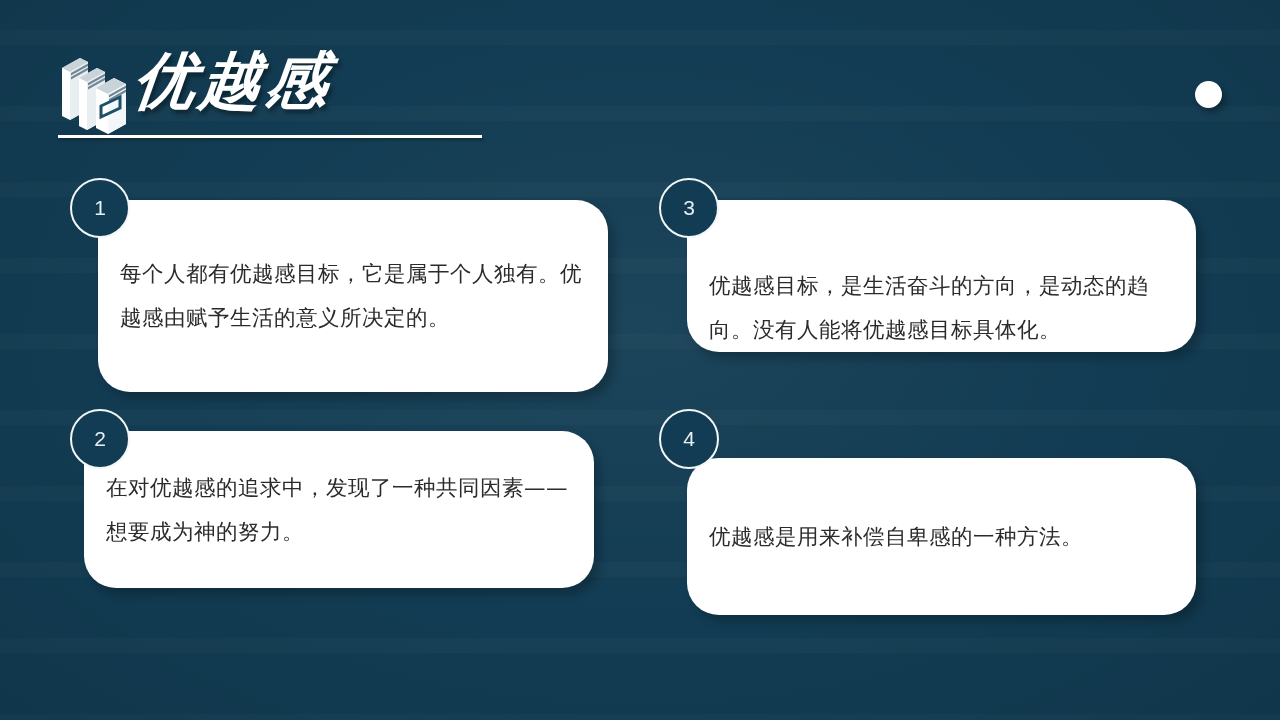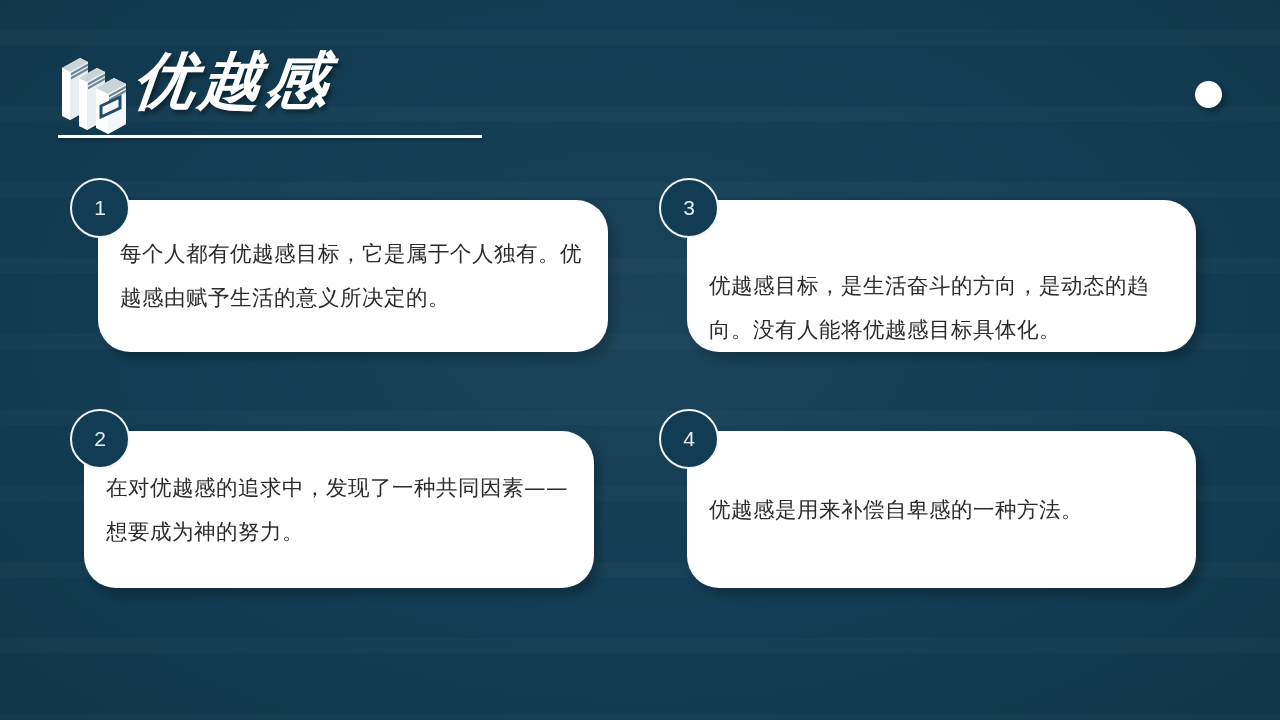--- a/index.html
+++ b/index.html
@@ -108,27 +108,27 @@
     font-size:21px;
     display:flex;
     align-items:center;
     justify-content:center;
     font-family:"Liberation Sans","DejaVu Sans",sans-serif;
     z-index:3;
   }
 
   
   #card-group-1 { left:70px;  top:178px; width:540px; }
-  #card-group-1 .card { width:510px; height:152px; left:28px; }
+  #card-group-1 .card { width:510px; height:192px; left:28px; }
   #card-group-2 { left:70px;  top:409px; width:540px; }
   #card-group-2 .card { width:510px; height:157px; left:14px; }
   #card-group-3 { left:659px; top:178px; width:560px; }
   #card-group-3 .card { width:509px; height:152px; left:28px;align-items:flex-end; }
   #card-group-4 { left:659px; top:409px; width:560px; }
-  #card-group-4 .card { width:509px; height:157px; left:28px; }
+  #card-group-4 .card { width:509px; height:157px; left:28px;margin-top:27px; }
 
   #card-group-4 .card-text { text-align:left; }
 </style>
 </head>
 <body>
 
 <div id="slide">
 
   <div id="bg-texture"></div>
   <div id="bg-vignette"></div>

